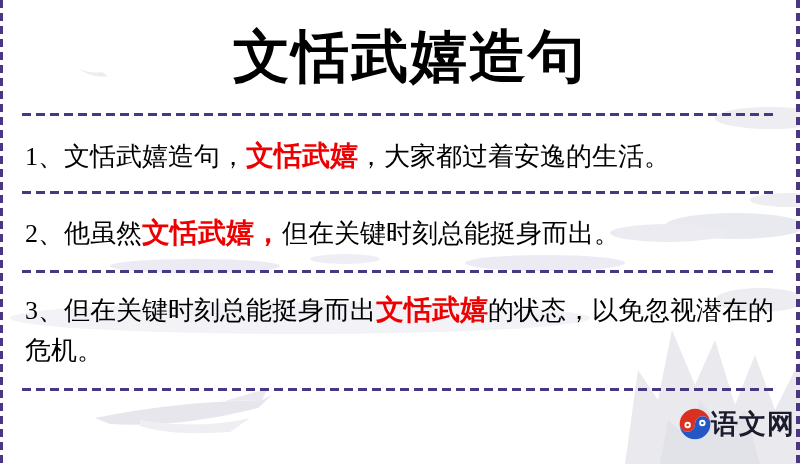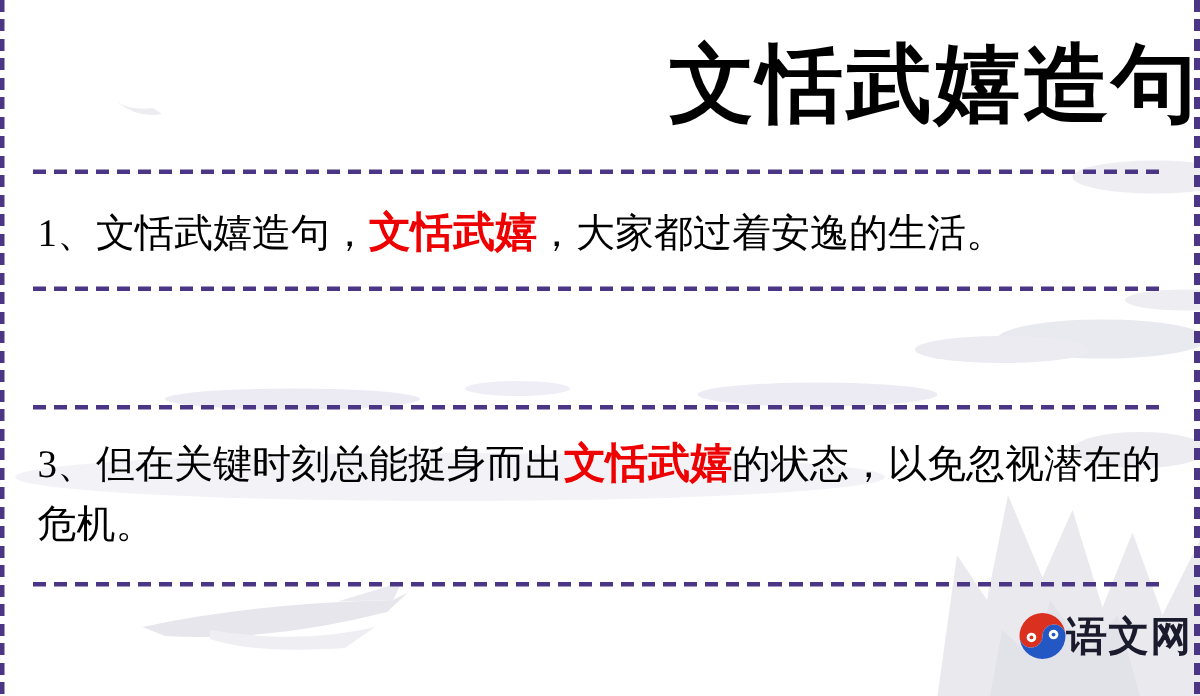--- a/index.html
+++ b/index.html
@@ -39,21 +39,21 @@
   .divider-1 { top: 113px; }
   .divider-2 { top: 191px; }
   .divider-3 { top: 270px; }
   .divider-4 { top: 388px; }
   
   .title {
     position: absolute;
     top: 24px;
     left: 0;
     width: 100%;
-    text-align: right;
+    text-align: center;
     font-size: 57px;
     font-weight: 700;
     letter-spacing: 2px;
     color: #000000;
     line-height: 1.15;
     padding-left: 20px;
   }
   
   .sentence {
     position: absolute;
@@ -125,20 +125,23 @@
   <div class="divider divider-2"></div>
   <div class="divider divider-3"></div>
   <div class="divider divider-4"></div>
 
   <h1 class="title">文恬武嬉造句</h1>
 
   <p class="sentence sentence-1">
     <span>1、</span><span>文恬武嬉造句，</span><span class="hl">文恬武嬉</span><span>，大家都过着安逸的生活。</span>
   </p>
 
+  <p class="sentence sentence-2">
+    <span>2、</span><span>他虽然</span><span class="hl">文恬武嬉，</span><span>但在关键时刻总能挺身而出。</span>
+  </p>
 
   <p class="sentence sentence-3">
     <span>3、</span><span>但在关键时刻总能挺身而出</span><span class="hl">文恬武嬉</span><span>的状态，以免忽视潜在的危机。</span>
   </p>
 
   <div class="logo">
     <svg class="logo-icon" viewBox="0 0 100 100" xmlns="http://www.w3.org/2000/svg">
       <circle cx="50" cy="50" r="48" fill="#ffffff"></circle>
       <path d="M98,50 A48,48 0 0,0 2,50 A24,24 0 0,0 50,50 A24,24 0 0,1 98,50 Z" fill="#d9301f"></path>
       <path d="M98,50 A48,48 0 0,1 2,50 A24,24 0 0,0 50,50 A24,24 0 0,1 98,50 Z" fill="#2257c4"></path>

